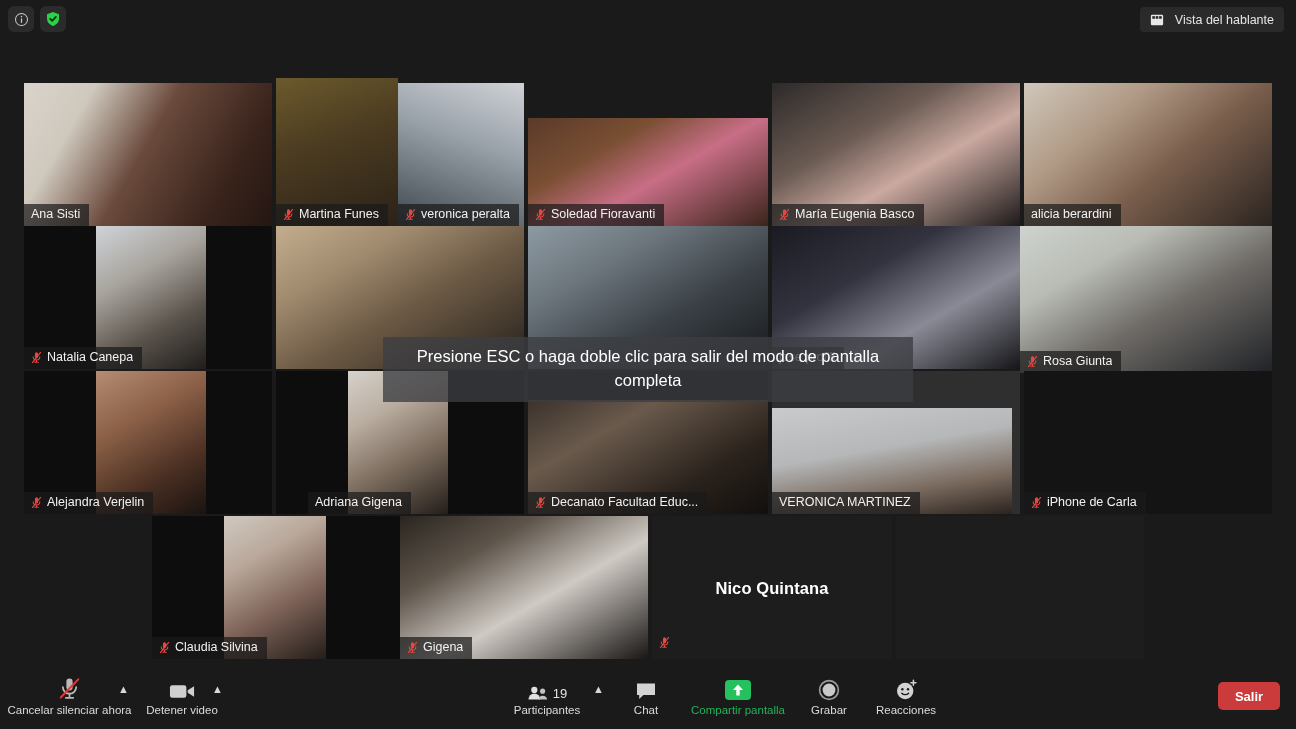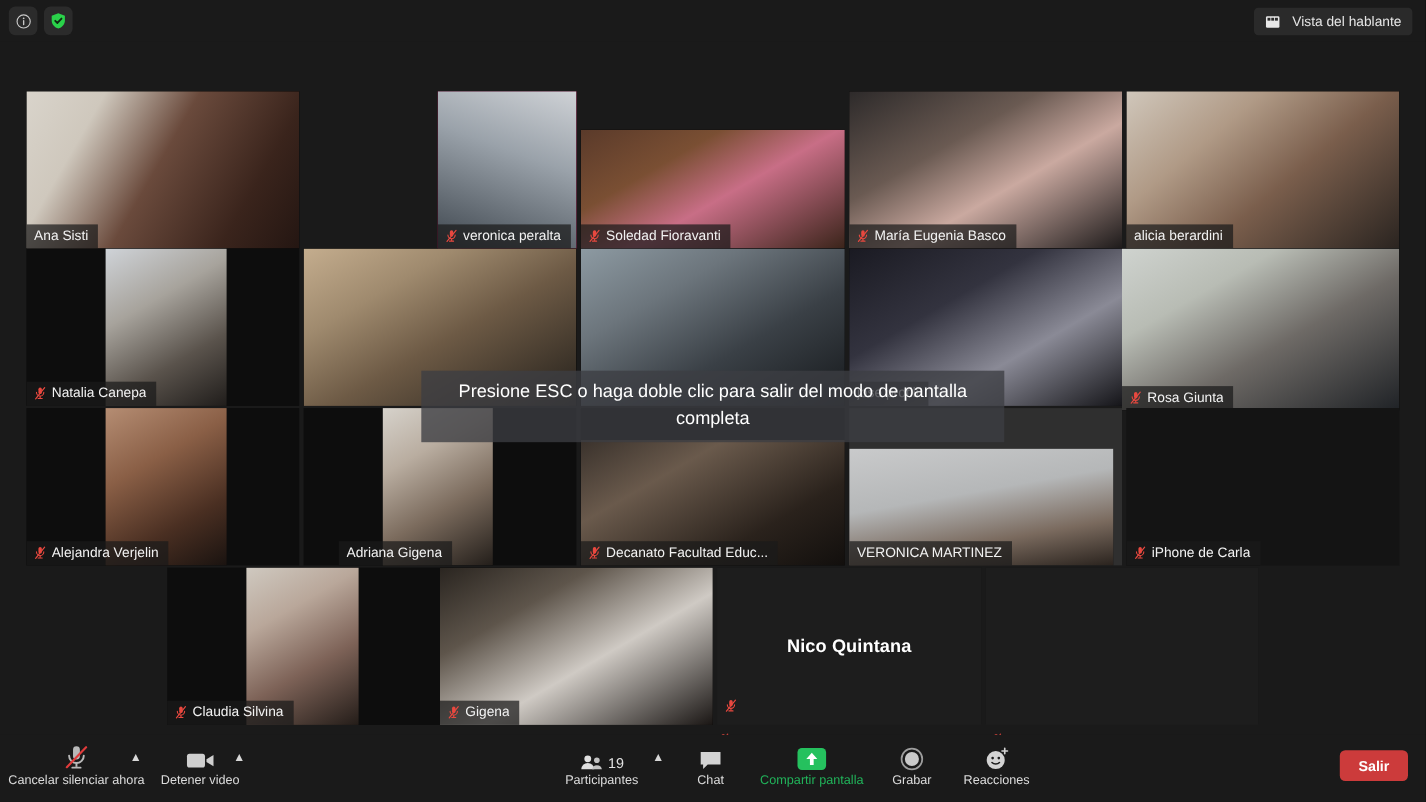--- a/index.html
+++ b/index.html
@@ -237,21 +237,34 @@
     </div>
   </div>
 
   <div class="grid-area">
       <div class="tile" style="left: 24px; top: 45px; width: 248px; height: 143px; background: rgb(0, 0, 0);">
         <div class="video" style="background-image: linear-gradient(120deg, rgb(217, 212, 203) 0%, rgb(207, 200, 189) 22%, rgb(106, 74, 60) 48%, rgb(58, 36, 28) 78%, rgb(36, 22, 18) 100%);"></div>
         <div class="nameplate" style="max-width: 242px;">
           <span class="nm">Ana Sisti</span>
         </div>
       </div>
-      <div class="tile" style="left: 398px; top: 45px; width: 126px; height: 143px; background: #be185d;">
+      <div class="tile" style="left: 276px; top: 40px; width: 122px; height: 148px; background: rgb(0, 0, 0);">
+        <div class="video" style="background-image: linear-gradient(160deg, rgb(107, 90, 44) 0%, rgb(74, 58, 32) 45%, rgb(43, 34, 24) 100%);"></div>
+        <div class="nameplate" style="max-width: 116px;">
+          <svg width="11" height="13" viewBox="0 0 14 16">
+  <rect x="5" y="1.4" width="4" height="7.6" rx="2" fill="#e8483f"></rect>
+  <path d="M2.8 7 a4.2 4.2 0 0 0 8.4 0" fill="none" stroke="#e8483f" stroke-width="1.3" stroke-linecap="round"></path>
+  <rect x="6.3" y="11.2" width="1.4" height="2.5" fill="#e8483f"></rect>
+  <rect x="4" y="13.4" width="6" height="1.3" rx="0.6" fill="#e8483f"></rect>
+  <line x1="1.8" y1="14.4" x2="12.2" y2="1.6" stroke="#e8483f" stroke-width="1.4" stroke-linecap="round"></line>
+</svg>
+          <span class="nm">Martina Funes</span>
+        </div>
+      </div>
+      <div class="tile" style="left: 398px; top: 45px; width: 126px; height: 143px; background: #15803d;">
         <div class="video" style="background-image: linear-gradient(200deg, rgb(207, 210, 214) 0%, rgb(154, 162, 170) 40%, rgb(61, 69, 77) 100%);"></div>
         <div class="nameplate" style="max-width: 120px;">
           <svg width="11" height="13" viewBox="0 0 14 16">
   <rect x="5" y="1.4" width="4" height="7.6" rx="2" fill="#e8483f"></rect>
   <path d="M2.8 7 a4.2 4.2 0 0 0 8.4 0" fill="none" stroke="#e8483f" stroke-width="1.3" stroke-linecap="round"></path>
   <rect x="6.3" y="11.2" width="1.4" height="2.5" fill="#e8483f"></rect>
   <rect x="4" y="13.4" width="6" height="1.3" rx="0.6" fill="#e8483f"></rect>
   <line x1="1.8" y1="14.4" x2="12.2" y2="1.6" stroke="#e8483f" stroke-width="1.4" stroke-linecap="round"></line>
 </svg>
           <span class="nm">veronica peralta</span>

